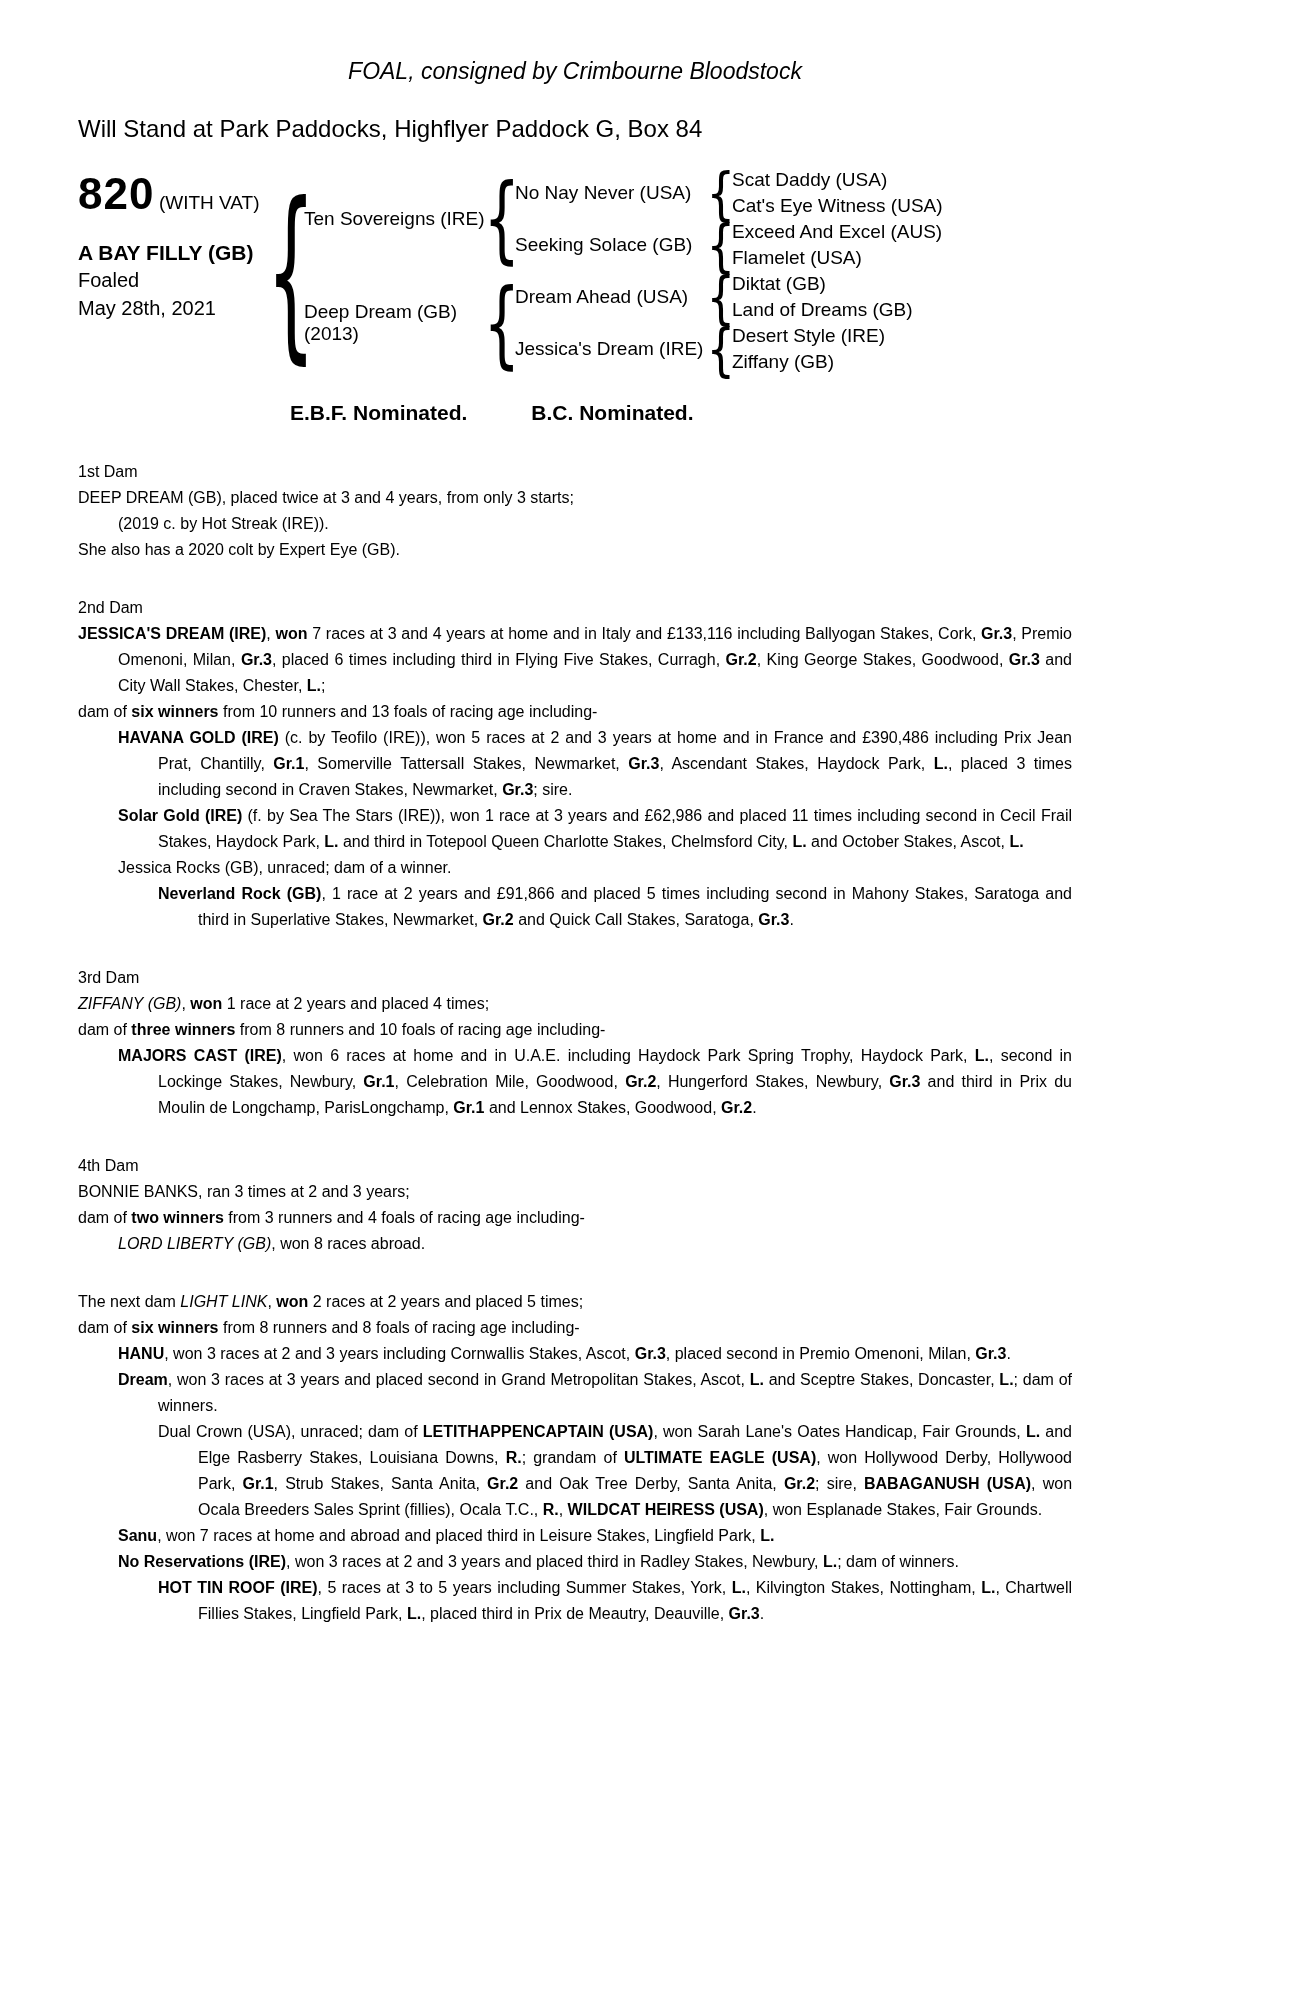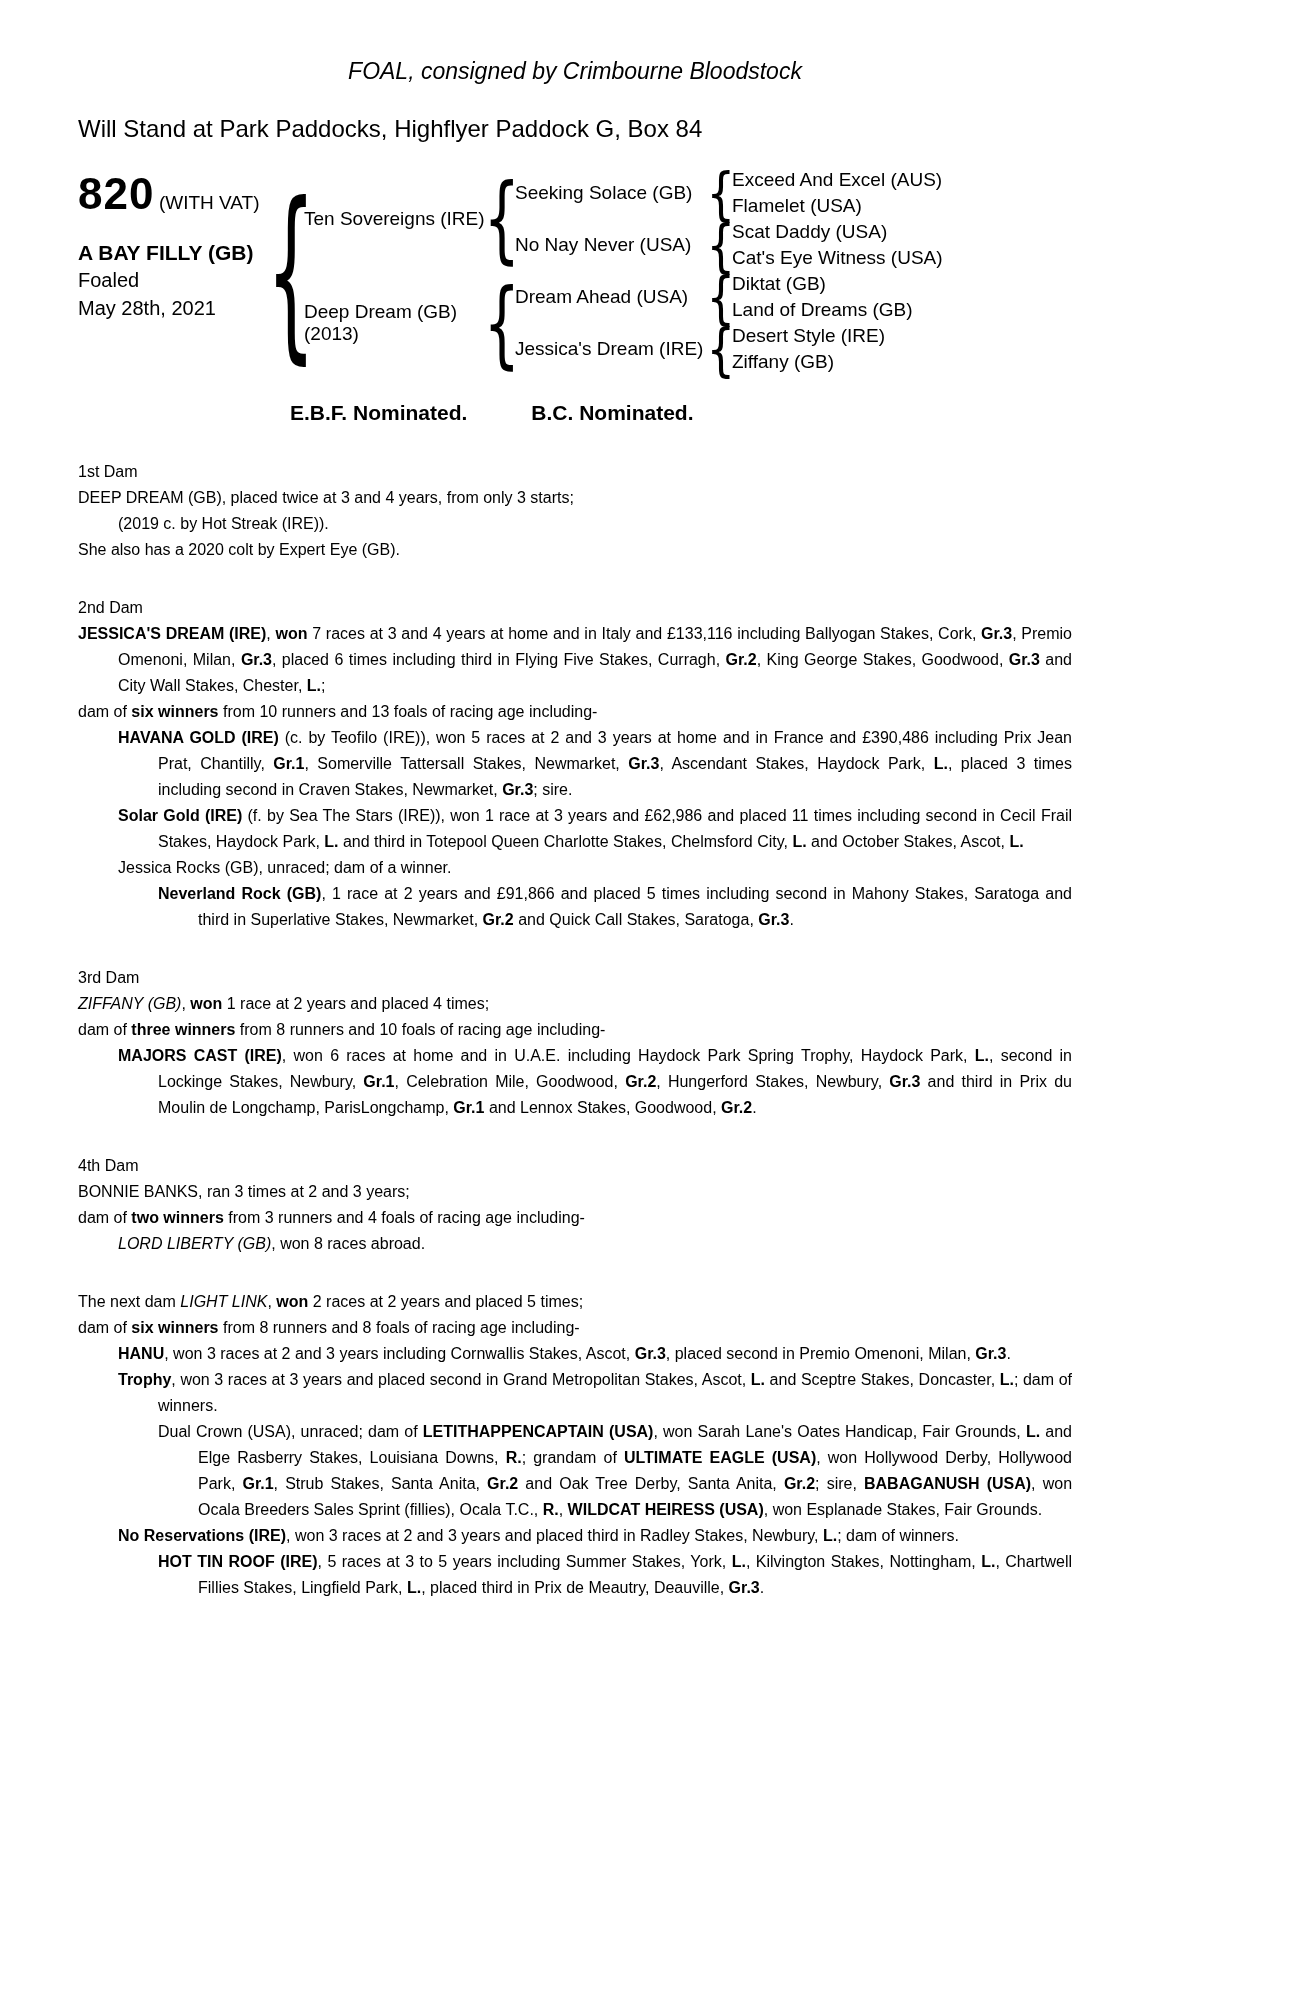--- a/index.html
+++ b/index.html
@@ -110,33 +110,33 @@
 
     <div class="tree">
       <div class="brace b1"></div>
       <div class="col">
 
         <div class="node n1">
           <div class="name w1">Ten Sovereigns (IRE)</div>
           <div class="brace b2"></div>
           <div class="col">
             <div class="node n2">
+              <div class="name w2">No Nay Never (USA)</div>
+              <div class="brace b3"></div>
+              <div class="col">
+                <div class="gname">Scat Daddy (USA)</div>
+                <div class="gname">Cat's Eye Witness (USA)</div>
+              </div>
+            </div>
+            <div class="node n2">
               <div class="name w2">Seeking Solace (GB)</div>
               <div class="brace b3"></div>
               <div class="col">
                 <div class="gname">Exceed And Excel (AUS)</div>
                 <div class="gname">Flamelet (USA)</div>
-              </div>
-            </div>
-            <div class="node n2">
-              <div class="name w2">No Nay Never (USA)</div>
-              <div class="brace b3"></div>
-              <div class="col">
-                <div class="gname">Scat Daddy (USA)</div>
-                <div class="gname">Cat's Eye Witness (USA)</div>
               </div>
             </div>
           </div>
         </div>
 
         <div class="node n1">
           <div class="name w1">
             <div>Deep Dream (GB)</div>
             <div>(2013)</div>
           </div>
@@ -195,20 +195,21 @@
       <section>
         <h2>4th Dam</h2>
         <p class="lvl0"><span>BONNIE BANKS, ran 3 times at 2 and 3 years;</span></p>
         <p class="lvl0"><span>dam of </span><span class="b-seg">two winners</span><span> from 3 runners and 4 foals of racing age including-</span></p>
         <p class="lvl1"><span class="i-seg">LORD LIBERTY (GB)</span><span>, won 8 races abroad.</span></p>
       </section>
       <section>
         <p class="lvl0"><span>The next dam </span><span class="i-seg">LIGHT LINK</span><span>, </span><span class="b-seg">won</span><span> 2 races at 2 years and placed 5 times;</span></p>
         <p class="lvl0"><span>dam of </span><span class="b-seg">six winners</span><span> from 8 runners and 8 foals of racing age including-</span></p>
         <p class="lvl1"><span class="b-seg">HANU</span><span>, won 3 races at 2 and 3 years including Cornwallis Stakes, Ascot, </span><span class="b-seg">Gr.3</span><span>, placed second in Premio Omenoni, Milan, </span><span class="b-seg">Gr.3</span><span>.</span></p>
-        <p class="lvl1"><span class="b-seg">Trophy</span><span>, won 3 races at 3 years and placed second in Grand Metropolitan Stakes, Ascot, </span><span class="b-seg">L.</span><span> and Sceptre Stakes, Doncaster, </span><span class="b-seg">L.</span><span>; dam of winners.</span></p>
+        <p class="lvl1"><span class="b-seg">Dream</span><span>, won 3 races at 3 years and placed second in Grand Metropolitan Stakes, Ascot, </span><span class="b-seg">L.</span><span> and Sceptre Stakes, Doncaster, </span><span class="b-seg">L.</span><span>; dam of winners.</span></p>
         <p class="lvl2"><span>Dual Crown (USA), unraced; dam of </span><span class="b-seg">LETITHAPPENCAPTAIN (USA)</span><span>, won Sarah Lane's Oates Handicap, Fair Grounds, </span><span class="b-seg">L.</span><span> and Elge Rasberry Stakes, Louisiana Downs, </span><span class="b-seg">R.</span><span>; grandam of </span><span class="b-seg">ULTIMATE EAGLE (USA)</span><span>, won Hollywood Derby, Hollywood Park, </span><span class="b-seg">Gr.1</span><span>, Strub Stakes, Santa Anita, </span><span class="b-seg">Gr.2</span><span> and Oak Tree Derby, Santa Anita, </span><span class="b-seg">Gr.2</span><span>; sire, </span><span class="b-seg">BABAGANUSH (USA)</span><span>, won Ocala Breeders Sales Sprint (fillies), Ocala T.C., </span><span class="b-seg">R.</span><span>, </span><span class="b-seg">WILDCAT HEIRESS (USA)</span><span>, won Esplanade Stakes, Fair Grounds.</span></p>
+        <p class="lvl1"><span class="b-seg">Sanu</span><span>, won 7 races at home and abroad and placed third in Leisure Stakes, Lingfield Park, </span><span class="b-seg">L.</span></p>
         <p class="lvl1"><span class="b-seg">No Reservations (IRE)</span><span>, won 3 races at 2 and 3 years and placed third in Radley Stakes, Newbury, </span><span class="b-seg">L.</span><span>; dam of winners.</span></p>
         <p class="lvl2"><span class="b-seg">HOT TIN ROOF (IRE)</span><span>, 5 races at 3 to 5 years including Summer Stakes, York, </span><span class="b-seg">L.</span><span>, Kilvington Stakes, Nottingham, </span><span class="b-seg">L.</span><span>, Chartwell Fillies Stakes, Lingfield Park, </span><span class="b-seg">L.</span><span>, placed third in Prix de Meautry, Deauville, </span><span class="b-seg">Gr.3</span><span>.</span></p>
       </section>
     </div>
 
 </div>
 
 </body></html>

